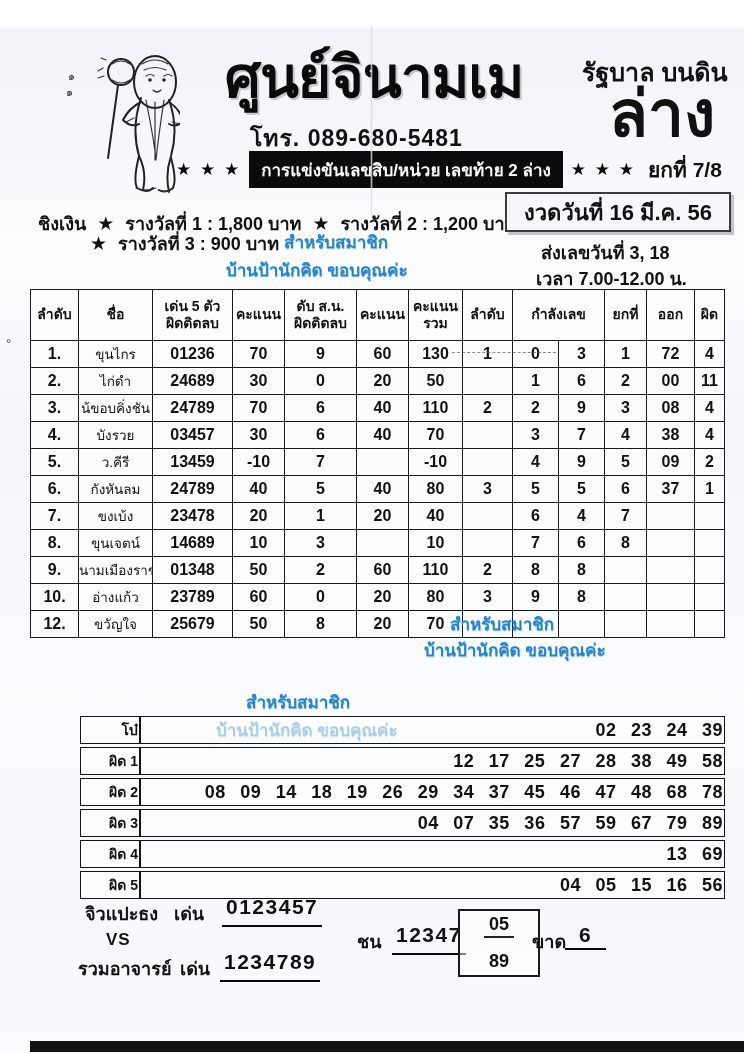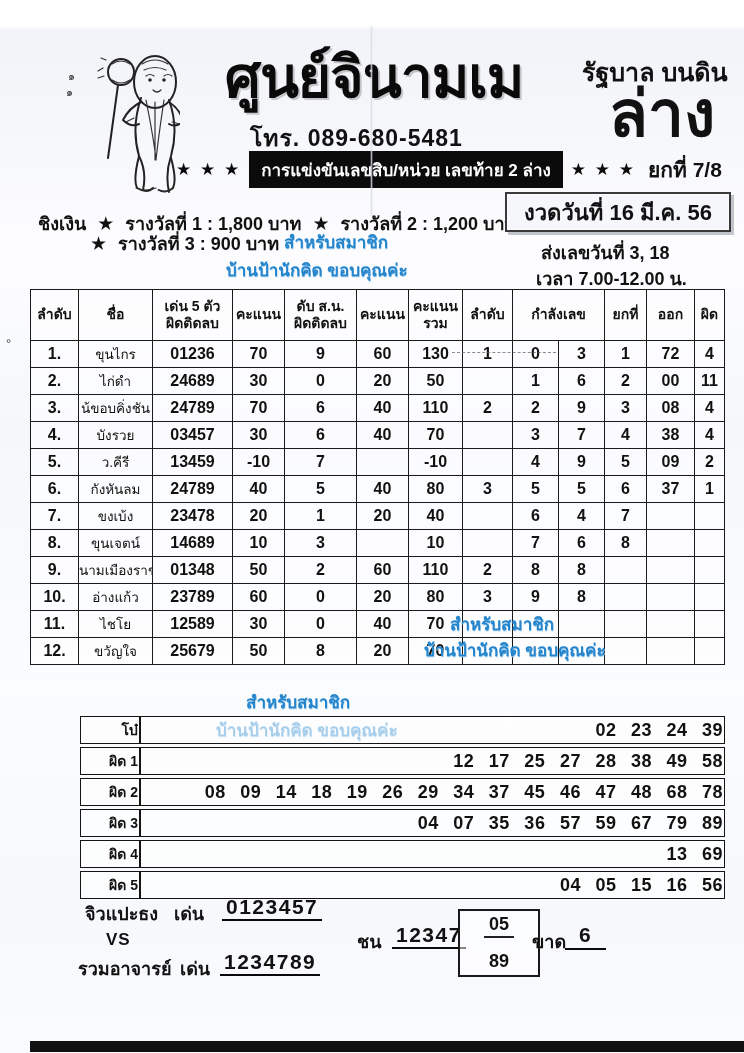--- a/index.html
+++ b/index.html
@@ -50,21 +50,21 @@
   .stray-mark{left:6px;top:336px;font-size:13px;color:#444;}
 
   
   .miss-table{left:80px;top:713px;width:645px;border-collapse:separate;border-spacing:0 3px;table-layout:fixed;}
   .miss-table td{border:1.5px solid #141414;height:24px;background:rgba(255,255,255,.6);text-align:right;}
   .miss-label{width:56px;text-align:center;font-size:14px;font-weight:700;}
   .miss-nums{padding-left:12px;font-size:18px;font-weight:600;word-spacing:9px;letter-spacing:.5px;white-space:nowrap;}
 
   
   .ft-text{font-size:18px;font-weight:600;}
-  .ft-value{font-size:21px;font-weight:800;letter-spacing:1.5px;border-bottom:2.5px solid #0a0a0a;padding:0 4px 0;}
+  .ft-value{font-size:21px;font-weight:800;letter-spacing:1.5px;border-bottom:2.5px solid #0a0a0a;padding:0 4px 6px;}
   .vs{font-size:17px;font-weight:800;letter-spacing:1px;}
   .chon-box{left:458px;top:909px;width:46px;height:58px;border:2px solid #1a1a1a;
     display:flex;flex-direction:column;align-items:center;justify-content:space-between;padding:3px 16px;background:rgba(255,255,255,.5);}
   .chon-box .top{font-size:18px;font-weight:700;border-bottom:2px solid #222;padding:0 5px 1px;}
   .chon-box .bottom{font-size:18px;font-weight:700;}
   .bottom-bar{left:30px;top:1041px;width:714px;height:11px;background:#121212;}
 
   svg .ln{fill:none;stroke:#222;stroke-width:2;stroke-linecap:round;stroke-linejoin:round;}
   svg .thin{fill:none;stroke:#333;stroke-width:1.2;stroke-linecap:round;}
 </style>
@@ -304,35 +304,20 @@
           <td>20</td>
           <td>80</td>
           <td>3</td>
           <td>9</td>
           <td>8</td>
           <td></td>
           <td></td>
           <td></td>
         </tr>
         <tr>
-          <td>11.</td>
-          <td class="name-cell">ไชโย</td>
-          <td>12589</td>
-          <td>30</td>
-          <td>0</td>
-          <td>40</td>
-          <td>70</td>
-          <td></td>
-          <td></td>
-          <td></td>
-          <td></td>
-          <td></td>
-          <td></td>
-        </tr>
-        <tr>
           <td>12.</td>
           <td class="name-cell">ขวัญใจ</td>
           <td>25679</td>
           <td>50</td>
           <td>8</td>
           <td>20</td>
           <td>70</td>
           <td></td>
           <td></td>
           <td></td>

